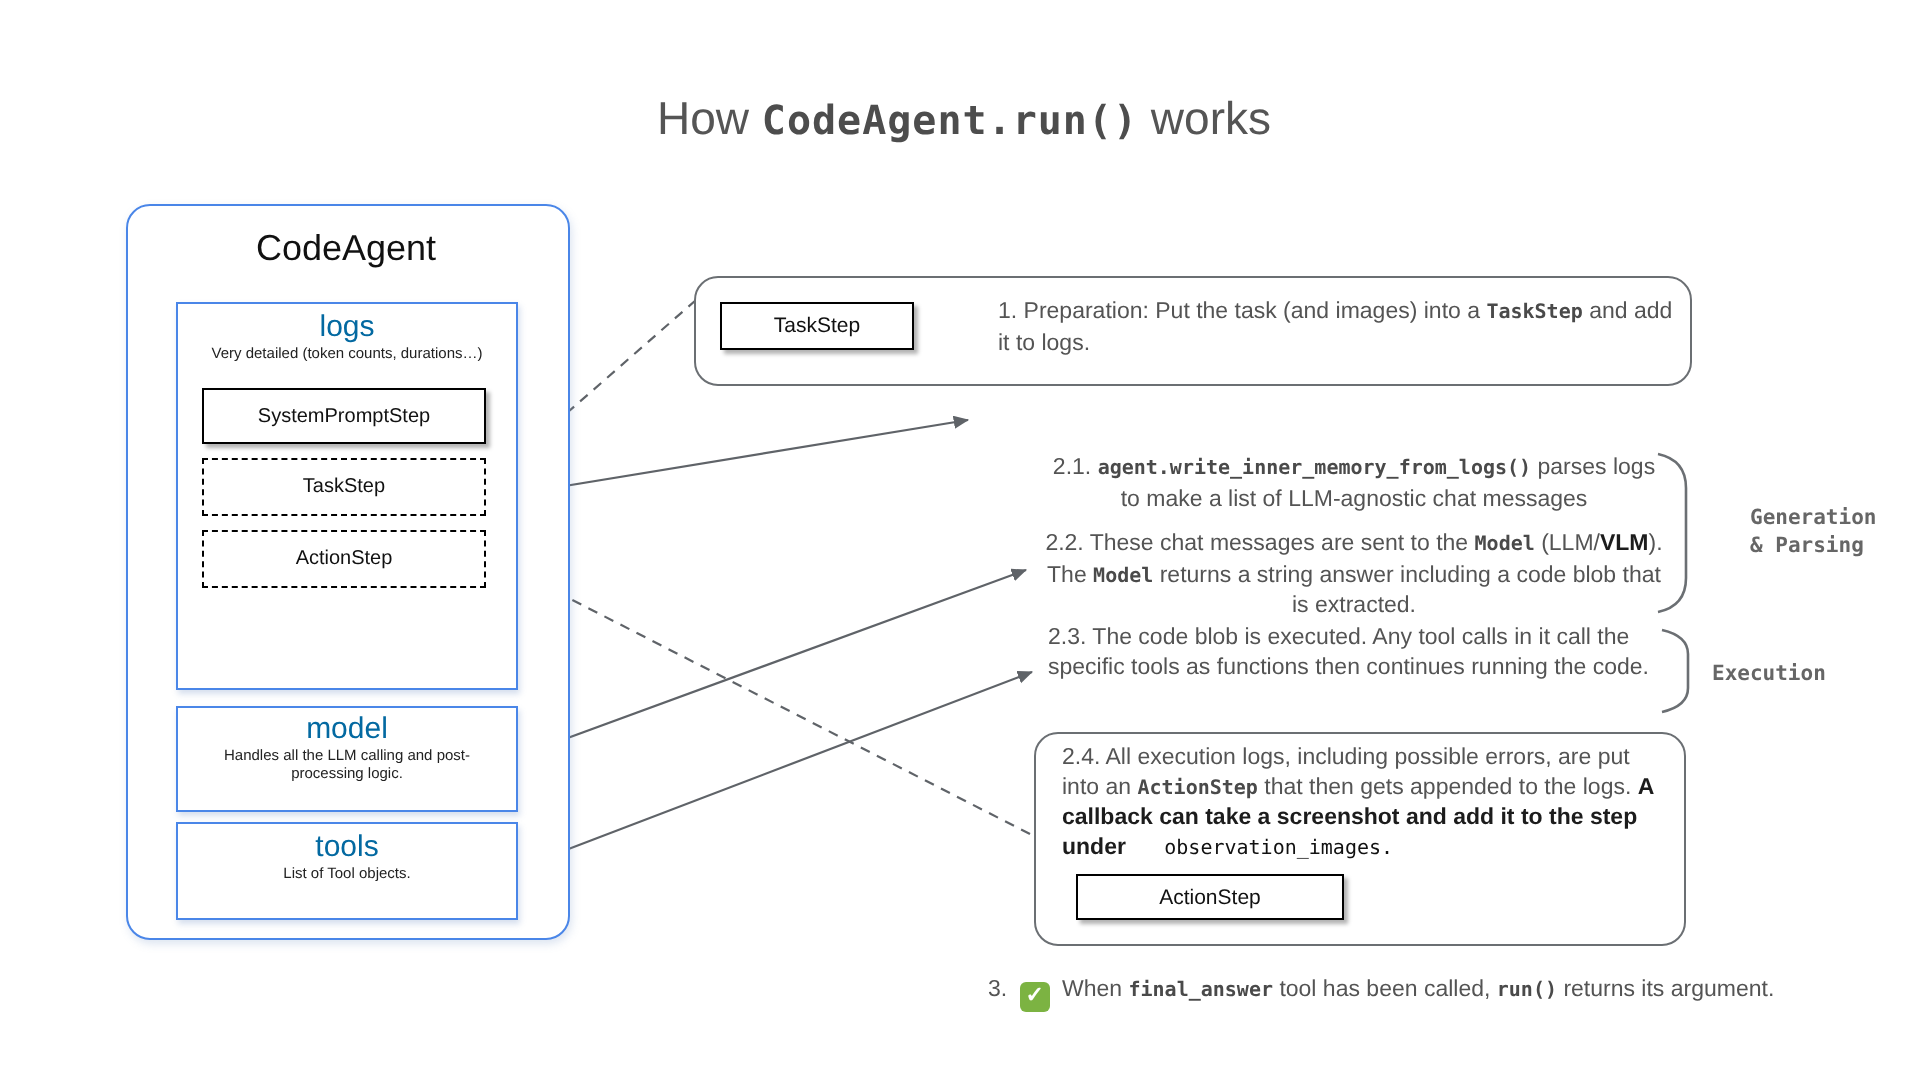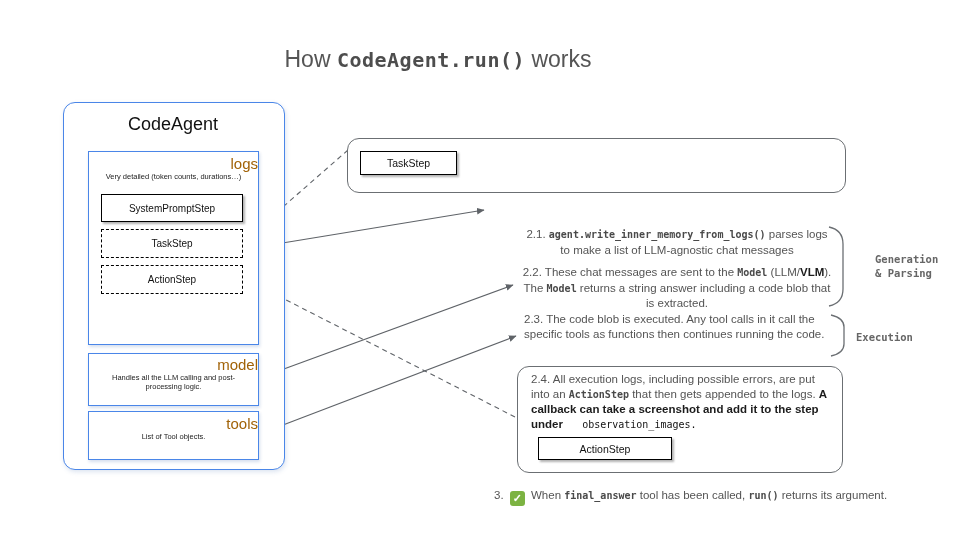--- a/index.html
+++ b/index.html
@@ -2,29 +2,29 @@
 <html><head>
 <meta charset="utf-8">
 <style>
   html,body{margin:0;padding:0;background:#ffffff;}
   .canvas{position:relative;width:960px;height:540px;background:#fff;
     font-family:"Liberation Sans",sans-serif;color:#545454;overflow:hidden;}
   .abs{position:absolute;}
   svg.overlay{position:absolute;left:0;top:0;width:960px;height:540px;pointer-events:none;}
 
   
-  .title{left:0;top:46px;width:876px;text-align:center;font-size:23px;color:#555;}
+  .title{left:0;top:46px;width:876px;text-align:center;font-size:23px;color:#555;padding-left:44px;}
   .title .code{font-family:"DejaVu Sans Mono",monospace;font-weight:bold;font-size:20px;color:#4d4d4d;letter-spacing:.5px;}
 
   
   .agent-box{left:63px;top:102px;width:220px;height:366px;border:1.6px solid #4a86e8;border-radius:12px;background:#fff;box-shadow:1px 2px 4px rgba(120,150,200,.25);}
   .agent-title{left:63px;top:114px;width:220px;text-align:center;font-size:18px;color:#111;}
   .blue-box{border:1.2px solid #4a86e8;background:#fff;box-shadow:1px 2px 3px rgba(120,150,200,.30);}
   .logs-box{left:88px;top:151px;width:169px;height:192px;}
-  .box-h{width:100%;text-align:right;font-size:15px;color:#a16207;}
+  .box-h{width:100%;text-align:center;font-size:15px;color:#0369a1;}
   .box-sub{width:100%;text-align:center;font-size:7.5px;color:#222;}
   .step-chip{left:101px;width:142px;background:#fff;text-align:center;font-size:10px;color:#111;
     display:flex;align-items:center;justify-content:center;box-sizing:border-box;}
   .solid-chip{border:1.6px solid #000;box-shadow:2px 2px 2px rgba(0,0,0,.30);}
   .dash-chip{border:1.4px dashed #000;}
   .model-box{left:88px;top:353px;width:169px;height:51px;}
   .tools-box{left:88px;top:411px;width:169px;height:47px;}
 
   
   .round-box{border:1.4px solid #6b6f73;border-radius:12px;background:#fff;}
@@ -108,20 +108,23 @@
   </div>
   <div class="abs blue-box tools-box">
     <div class="box-h" style="margin-top:3px;">tools</div>
     <div class="box-sub">List of Tool objects.</div>
   </div>
 
   <div class="abs round-box step1-box"></div>
   <div class="abs step-chip solid-chip chip-task">
     <span>TaskStep</span>
   </div>
+  <div class="abs rtext step1-text">
+    <span>1.</span><span> Preparation: Put the task (and images) into a </span><span class="code">TaskStep</span><span> and add it to logs.</span>
+  </div>
 
 
   <div class="abs rtext blk2122">
     <p class="para">
       <span>2.1. </span><span class="code">agent.write_inner_memory_from_logs()</span><span> parses logs to make a list of LLM-agnostic chat messages</span>
     </p>
     <p class="para">
       <span>2.2. </span><span>These chat messages are sent to the </span><span class="code">Model</span><span> (LLM/</span><span class="bsans">VLM</span><span>). The </span><span class="code">Model</span><span> returns a string answer including a code blob that is extracted.</span>
     </p>
   </div>

